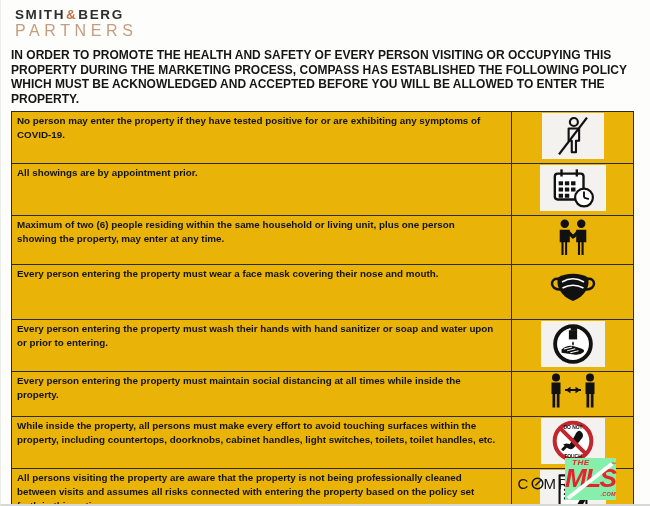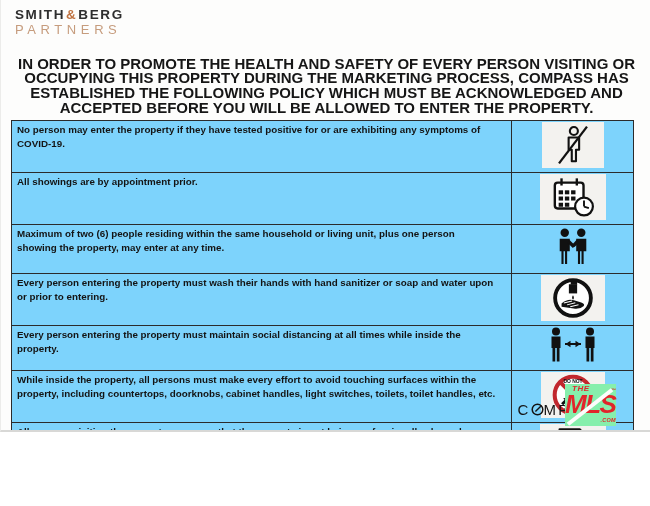--- a/index.html
+++ b/index.html
@@ -1,48 +1,48 @@
 <!DOCTYPE html>
 <html><head>
 <meta charset="utf-8">
 <style>
   html,body{margin:0;padding:0;background:#ffffff;}
   .page{
     position:relative;
-    width:650px;height:432px;
+    width:650px;height:506px;
     background:#fdfdfc;
     font-family:"Liberation Sans", sans-serif;
     color:#1c1c1c;
     overflow:hidden;
     border-left:1px solid #ececea;
     border-bottom:2px solid #d8d8d6;
     box-sizing:border-box;
   }
   
   .brand{margin:8px 0 0 14px;line-height:1.05;}
   .brand-top{font-size:13.5px;font-weight:700;letter-spacing:1.6px;color:#2e2e2e;}
   .brand-amp{color:#bf7240;padding:0 1px;}
-  .brand-bottom{font-size:13px;font-weight:400;letter-spacing:4.6px;color:#c69c7d;margin-top:1px;}
+  .brand-bottom{font-size:16px;font-weight:400;letter-spacing:4.6px;color:#c69c7d;margin-top:1px;}
   
   .intro{
-    margin:20px 8px 0 10px;
-    font-size:15px;line-height:14.6px;
-    color:#161616;font-weight:600;text-align:center;
+    margin:8px 8px 0 10px;
+    font-size:12px;line-height:14.6px;
+    color:#161616;font-weight:600;
   }
   
   table.policy{
     margin:5px 0 0 10px;
     border-collapse:collapse;
     width:603px;
     table-layout:fixed;
   }
   table.policy td{
     border:1.6px solid #2b2b2b;
     vertical-align:top;
-    background:#7dd3fc;
+    background:#eab308;
   }
   td.txt{
     width:480px;
     padding:2px 14px 2px 5px;
     font-size:9.8px;line-height:13.6px;
     color:#141414;font-weight:600;
   }
   td.ico{width:121px;text-align:center;vertical-align:middle;padding:1px 0;}
   tr.r1 td{height:44px}
   tr.r2 td{height:40px}
@@ -151,20 +151,34 @@
                 <path d="M9.5 13 h11 v13.5 h-2.9 v14 h-2.3 v-14 h-1.6 v14 h-2.3 v-14 H9.5 z"></path>
                 <path d="M20 14 L26.5 20.5 l-2.6 2.6 L18 17.5 z"></path>
                 <circle cx="33" cy="6.5" r="4.6"></circle>
                 <path d="M27.5 13 h11 v13.5 h-2.9 v14 h-2.3 v-14 h-1.6 v14 h-2.3 v-14 h-1.9 z"></path>
                 <path d="M28 14 L23 19.5 l2.6 2.6 L30.5 17.5 z"></path>
               </g>
             </svg>
           </span>
         </td>
       </tr>
+      <tr class="r4">
+        <td class="txt">Every person entering the property must wear a face mask covering their nose and mouth.</td>
+        <td class="ico">
+          <span class="icobox">
+            <svg width="52" height="42" viewBox="0 0 50 42">
+              <path d="M11 13 C1.5 11 1.5 24 12 23.5" fill="none" stroke="#111" stroke-width="2.5"></path>
+              <path d="M39 13 C48.5 11 48.5 24 38 23.5" fill="none" stroke="#111" stroke-width="2.5"></path>
+              <path d="M10 11.5 C17.5 6.5 32.5 6.5 40 11.5 C42.5 20 37 30.5 25 35 C13 30.5 7.5 20 10 11.5 Z" fill="#111"></path>
+              <path d="M14 16 C21 12 29 12 36 16" stroke="#fff" stroke-width="1.5" fill="none"></path>
+              <path d="M14.5 22 C21 18.5 29 18.5 35.5 22" stroke="#fff" stroke-width="1.5" fill="none"></path>
+            </svg>
+          </span>
+        </td>
+      </tr>
       <tr class="r5">
         <td class="txt">Every person entering the property must wash their hands with hand sanitizer or soap and water upon or prior to entering.</td>
         <td class="ico">
           <span class="icobox bg-gray">
             <svg width="44" height="44" viewBox="0 0 48 48">
               <circle cx="24" cy="24" r="19.5" fill="#fff" stroke="#111" stroke-width="4.2"></circle>
               <rect x="21.5" y="6" width="7" height="3.5" fill="#111"></rect>
               <rect x="19.5" y="9" width="9" height="10" fill="#111"></rect>
               <path d="M24 21 q2 3.2 0 4.8 q-2 -1.6 0 -4.8" fill="#111"></path>
               <path d="M11.5 30 q6.5 -5.5 13.5 -3.5 l8 2.5 q4 1.5 2.8 3.6 q-4 3.9 -11 2.9 l-13.3 -2 z" fill="#111"></path>

